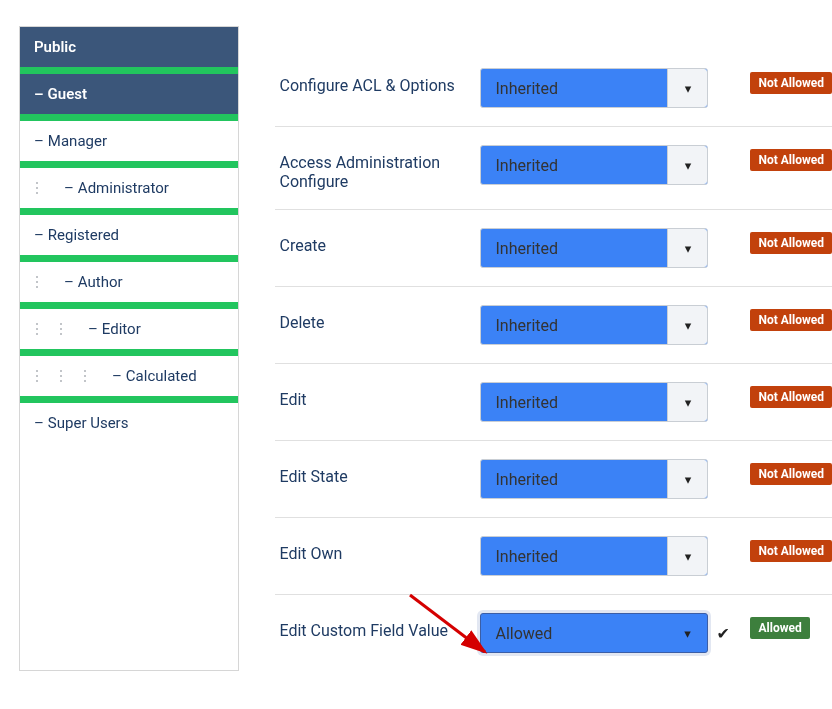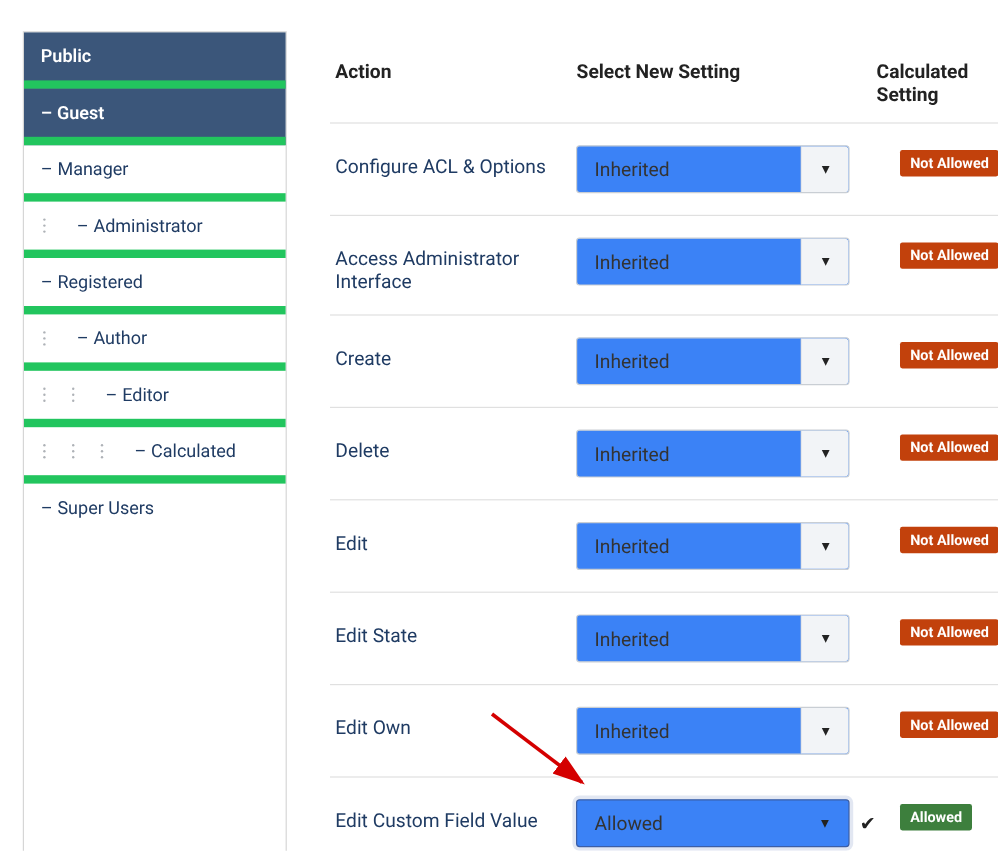--- a/index.html
+++ b/index.html
@@ -93,41 +93,36 @@
       <span class="dash">–</span>
       <span>Calculated</span>
     </div>
     <div class="sidebar-item">
       <span class="dash">–</span>
       <span>Super Users</span>
     </div>
   </div>
 
   <div class="main">
-    <div class="table-header">
-      <div class="col-action">Action</div>
-      <div class="col-select">Select New Setting</div>
-      <div class="col-calc">Calculated Setting</div>
-    </div>
 
     <div class="row">
       <div class="action-cell">Configure ACL &amp; Options</div>
       <div class="select-cell">
         <div class="dropdown">
           <span>Inherited</span>
           <span class="dropdown-arrow">▾</span>
         </div>
       </div>
       <div class="calc-cell">
           <span class="badge red">Not Allowed</span>
         </div>
     </div>
 
     <div class="row">
-      <div class="action-cell">Access Administrator Interface</div>
+      <div class="action-cell">Access Administration Configure</div>
       <div class="select-cell">
         <div class="dropdown">
           <span>Inherited</span>
           <span class="dropdown-arrow">▾</span>
         </div>
       </div>
       <div class="calc-cell">
           <span class="badge red">Not Allowed</span>
         </div>
     </div>

